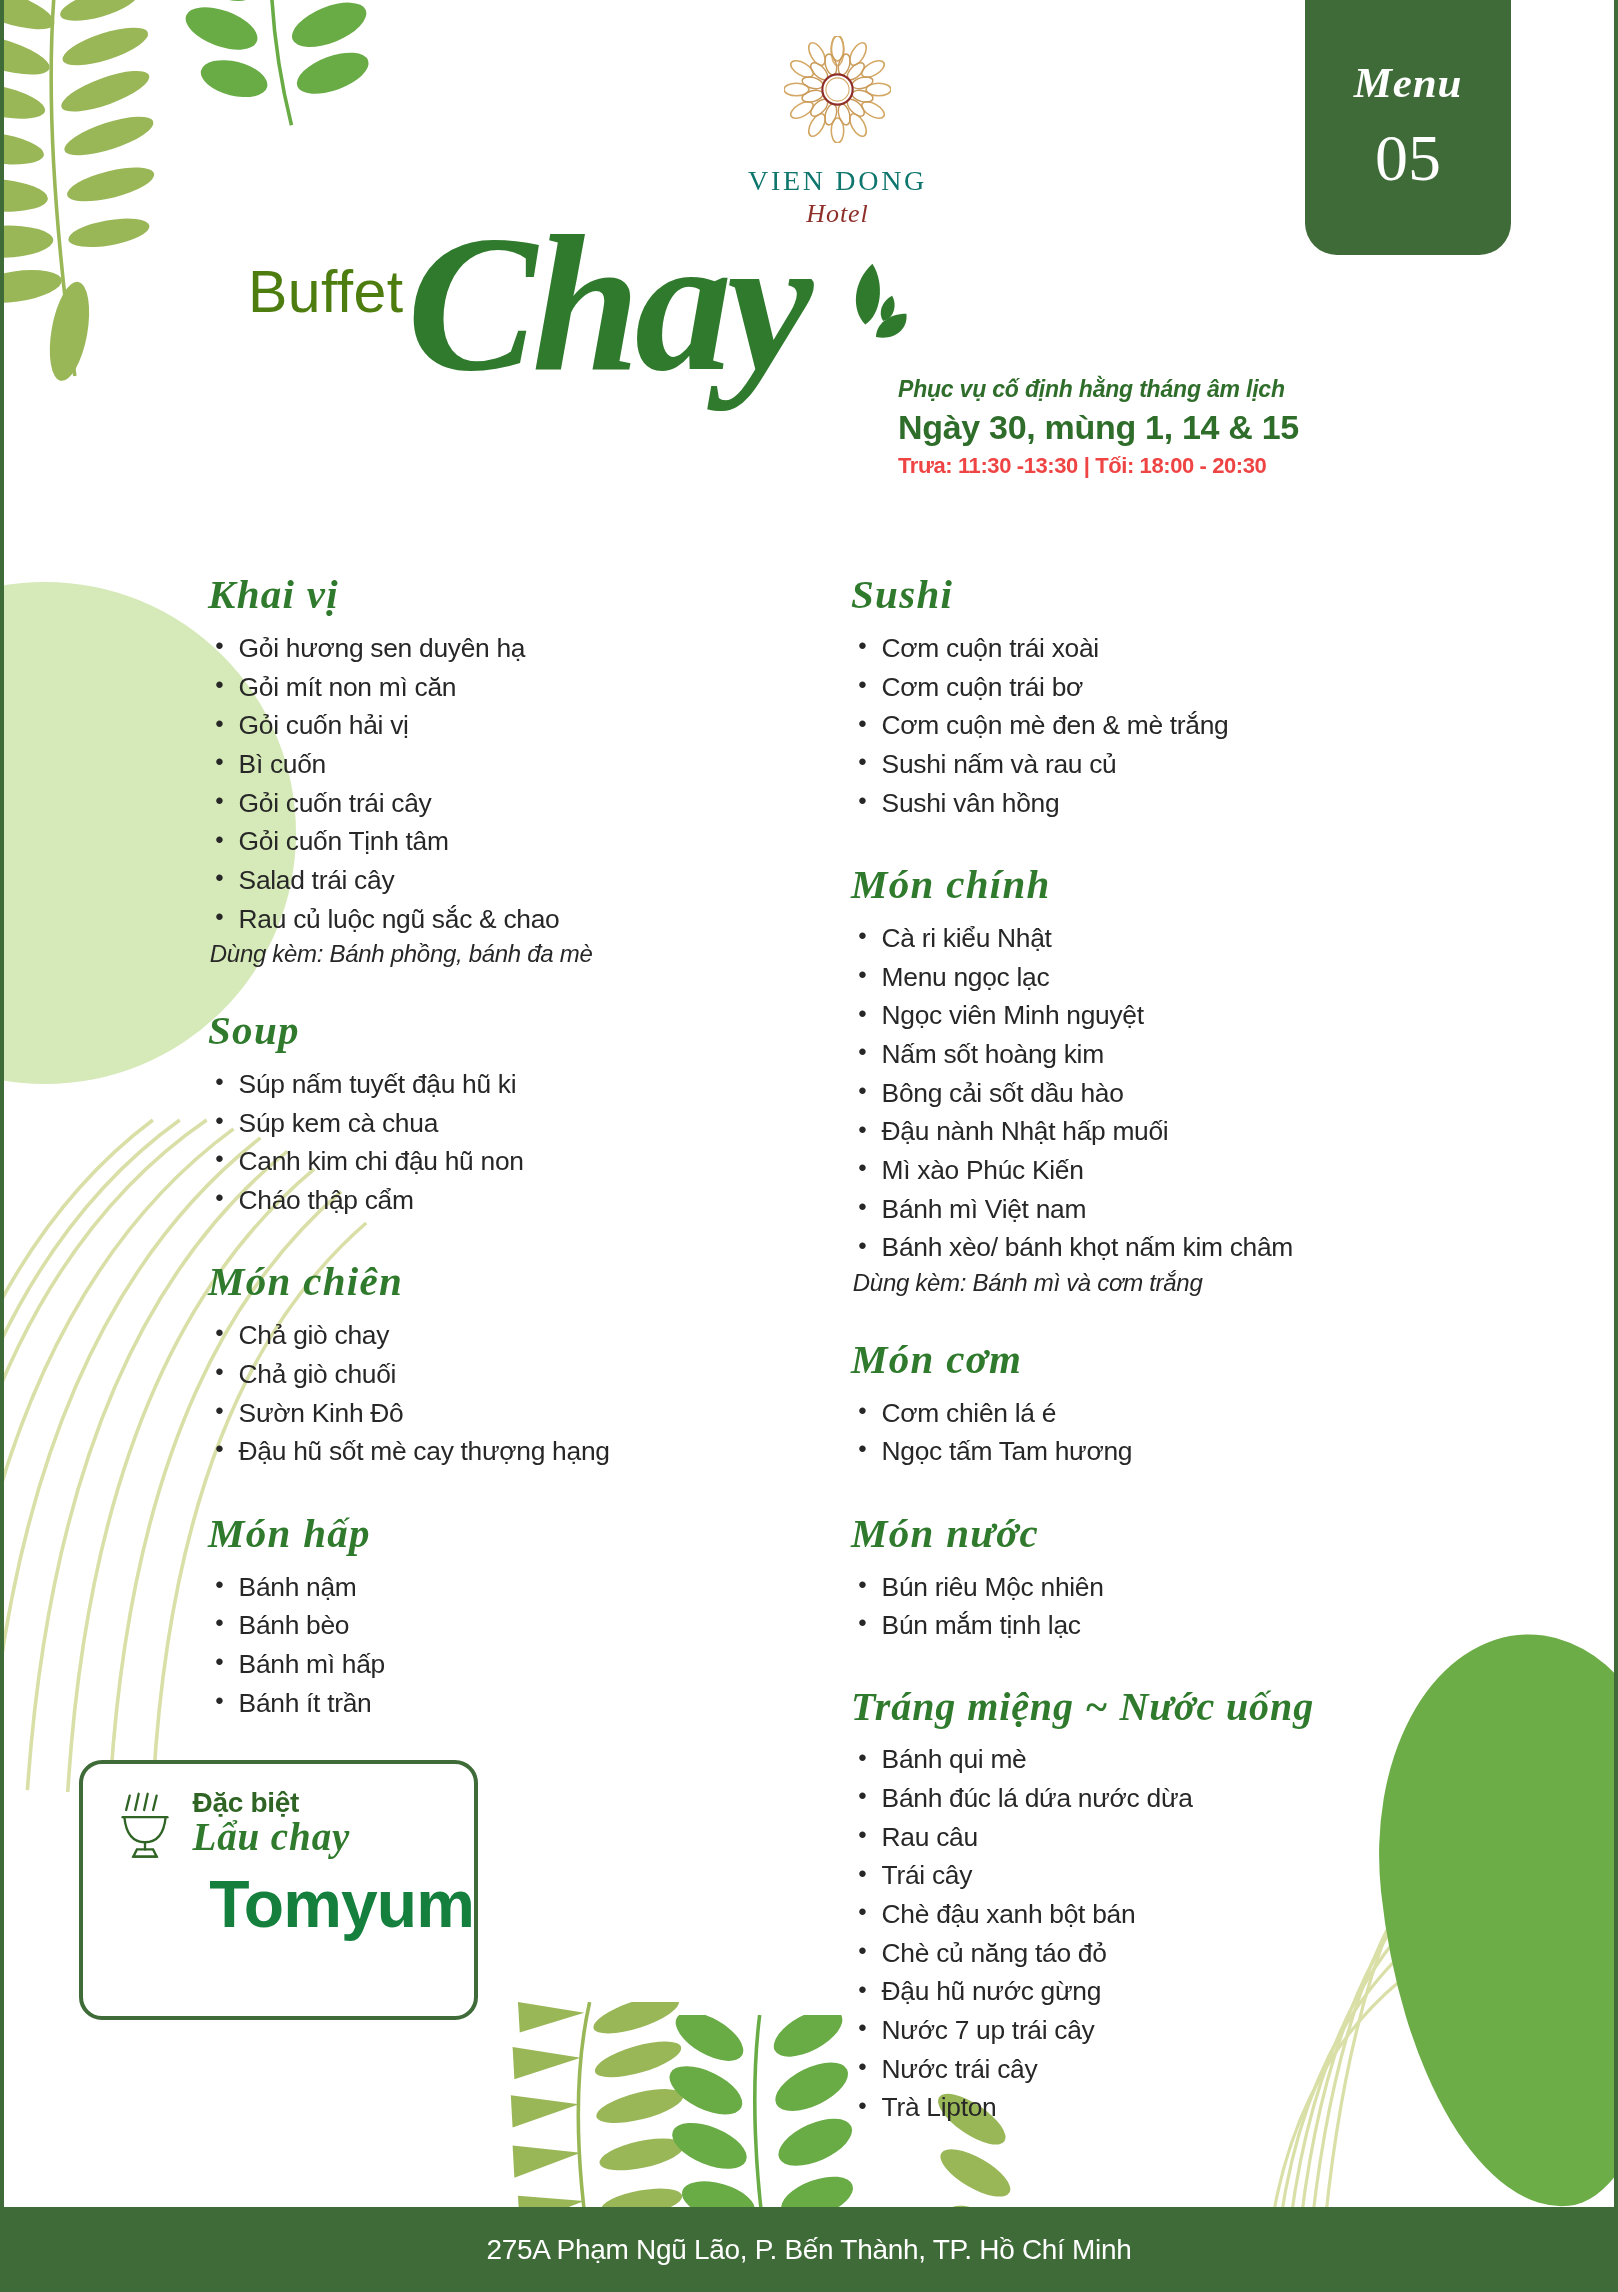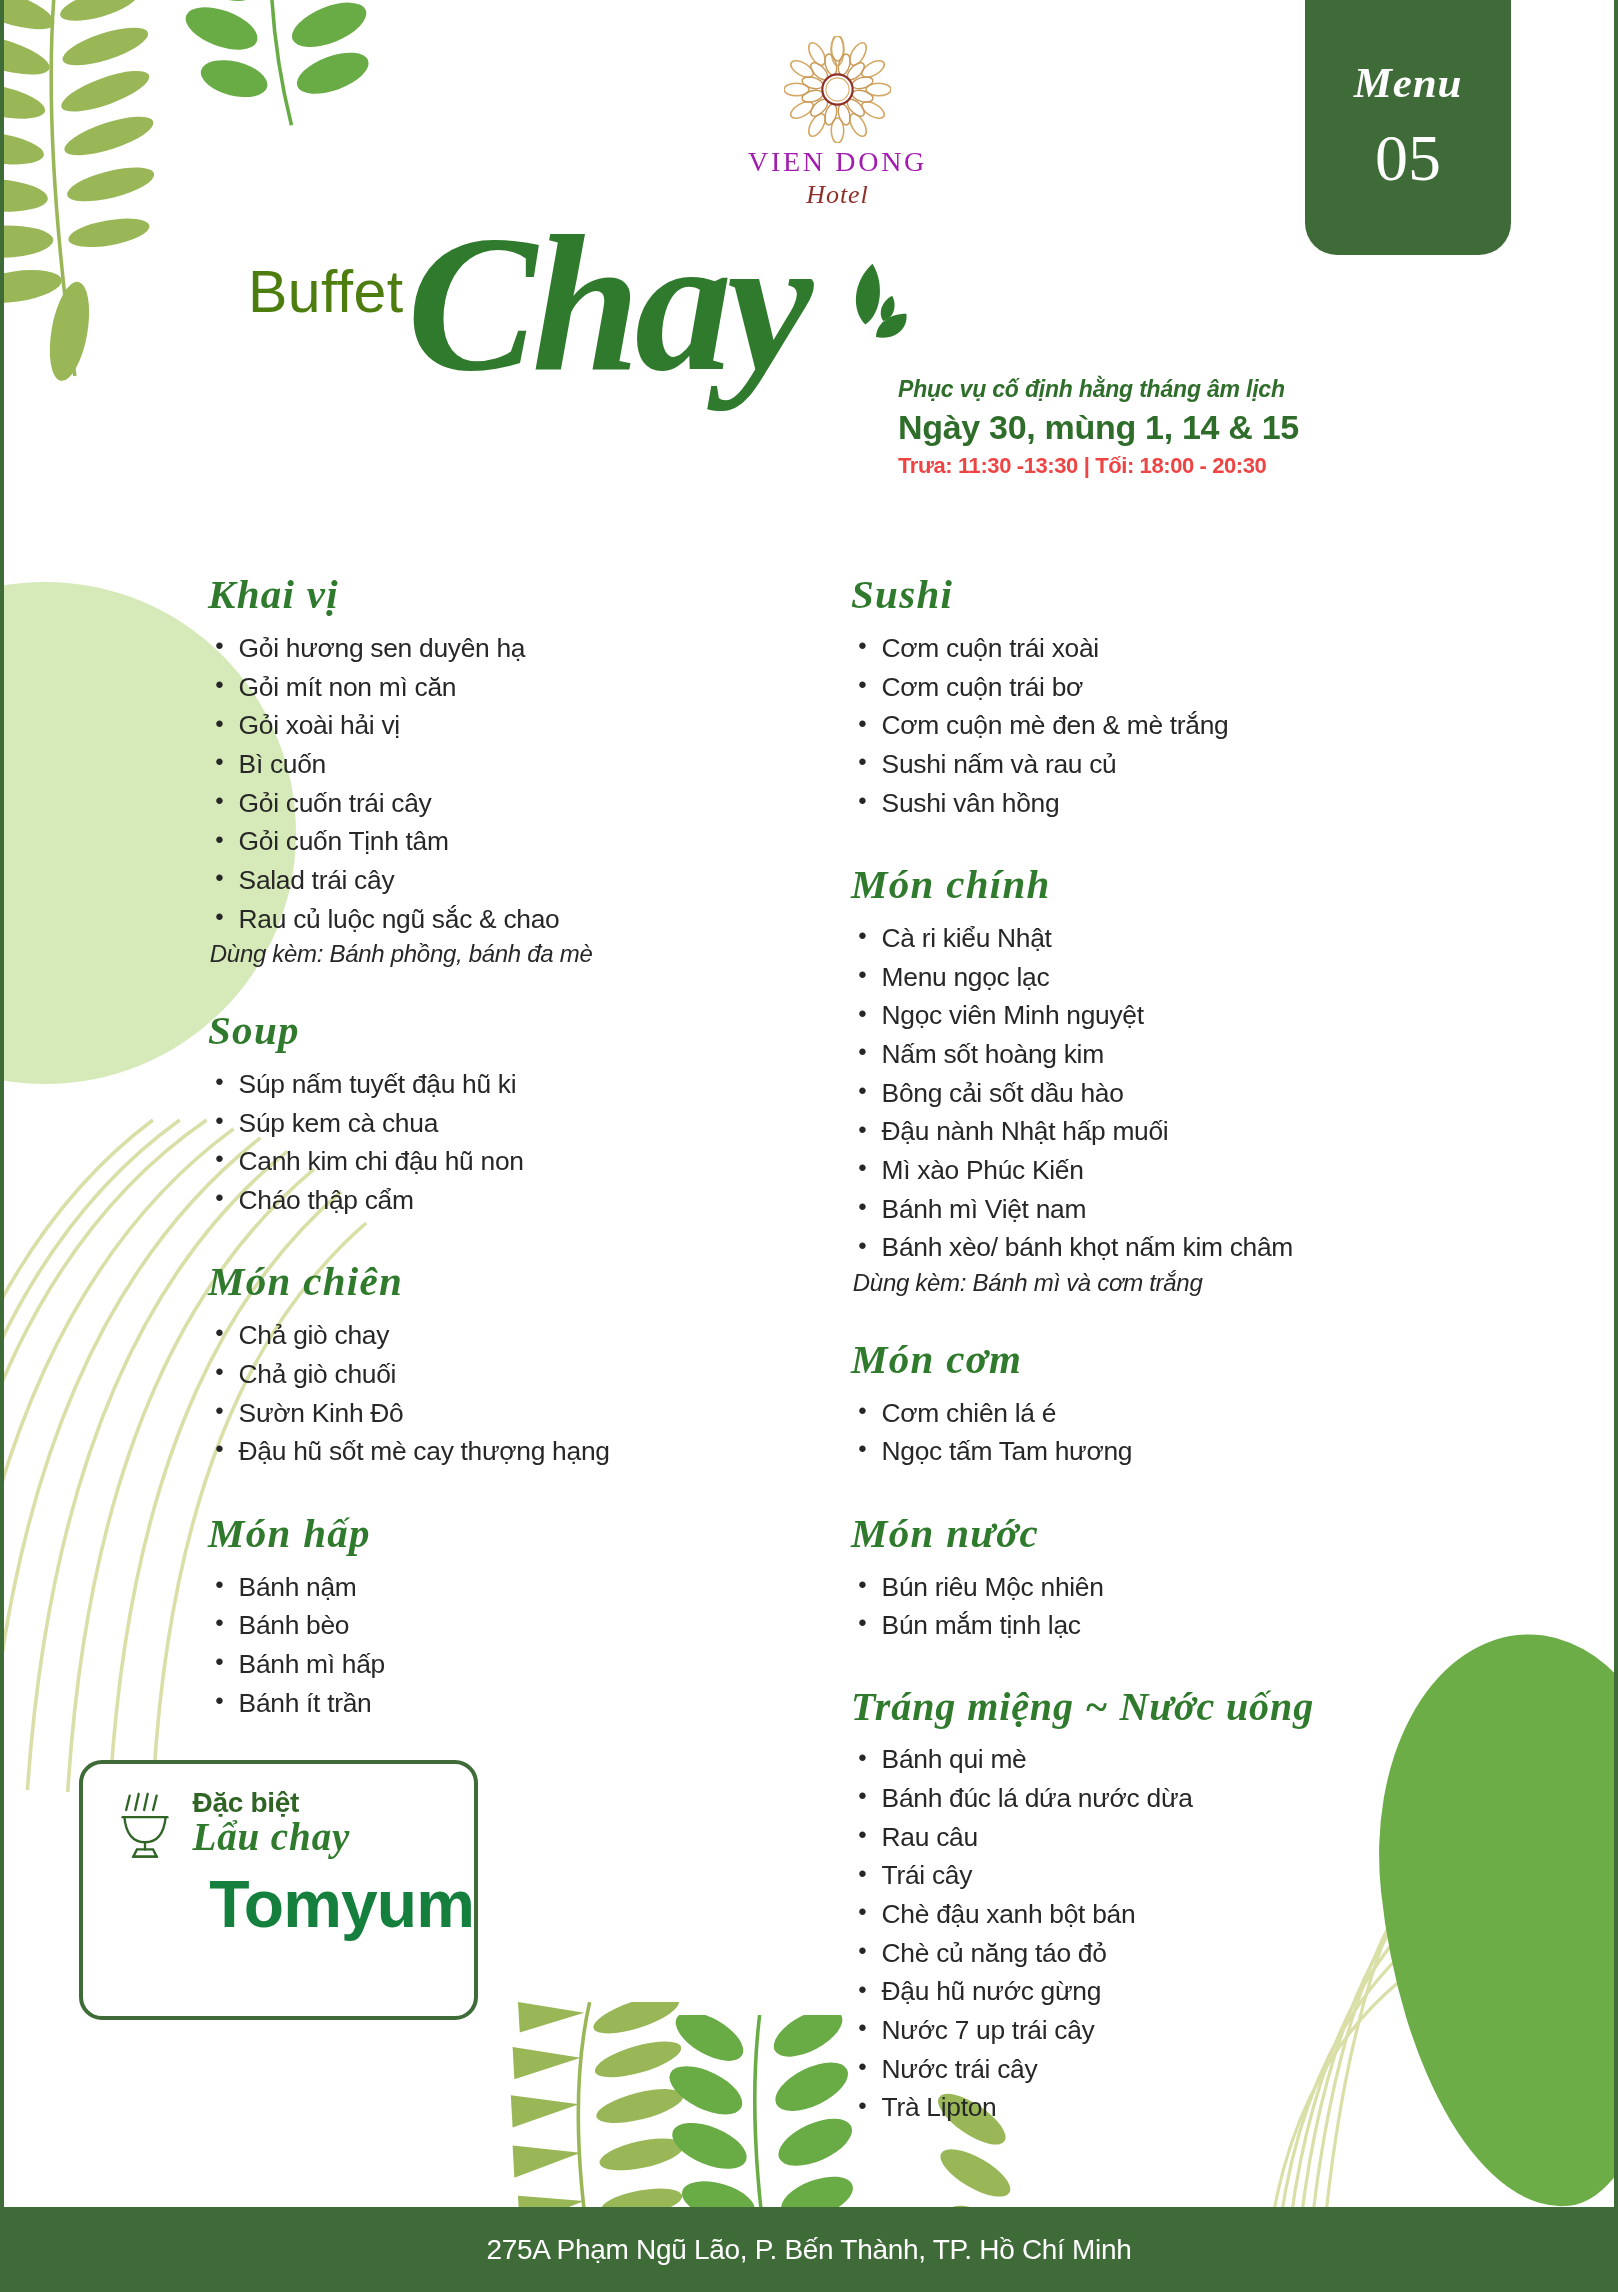--- a/index.html
+++ b/index.html
@@ -24,22 +24,22 @@
   }
 
   
   .edge-l{position:absolute;left:0;top:0;bottom:0;width:3.6px;background:#3f6b38;}
   .edge-r{position:absolute;right:0;top:0;bottom:0;width:3.6px;background:#3f6b38;}
 
   
   .logo-wrap{position:absolute;left:721px;top:36px;width:233px;text-align:center;}
   .logo-flower{width:107px;height:107px;margin:0 auto;}
   .logo-name{
-    color:#a21caf;font-family:"Liberation Serif","DejaVu Serif",serif;
-    font-size:28px;letter-spacing:2.7px;margin-top:0;font-weight:400;text-align:center;
+    color:#0f766e;font-family:"Liberation Serif","DejaVu Serif",serif;
+    font-size:28px;letter-spacing:2.7px;margin-top:19px;font-weight:400;text-align:center;
   }
   .logo-sub{
     color:#8e2f2a;font-family:"Liberation Serif",serif;font-style:italic;
     font-size:26px;margin-top:1.8px;letter-spacing:0.9px;
   }
 
   .menu-badge{
     position:absolute;right:107px;top:-5.4px;width:206px;height:260px;
     background:#3f6b38;border-radius:0 0 32px 32px;
     display:flex;flex-direction:column;align-items:center;justify-content:center;
@@ -308,21 +308,21 @@
     <div class="serve-line3">Trưa: 11:30 -13:30 | Tối: 18:00 - 20:30</div>
   </div>
 
   <div class="col col-left">
 
     <div class="section">
       <h2 class="sec-title">Khai vị</h2>
       <ul class="items">
         <li>Gỏi hương sen duyên hạ</li>
         <li>Gỏi mít non mì căn</li>
-        <li>Gỏi xoài hải vị</li>
+        <li>Gỏi cuốn hải vị</li>
         <li>Bì cuốn</li>
         <li>Gỏi cuốn trái cây</li>
         <li>Gỏi cuốn Tịnh tâm</li>
         <li>Salad trái cây</li>
         <li>Rau củ luộc ngũ sắc &amp; chao</li>
       </ul>
       <div class="note">Dùng kèm: Bánh phồng, bánh đa mè</div>
     </div>
 
     <div class="gap-m"></div>

